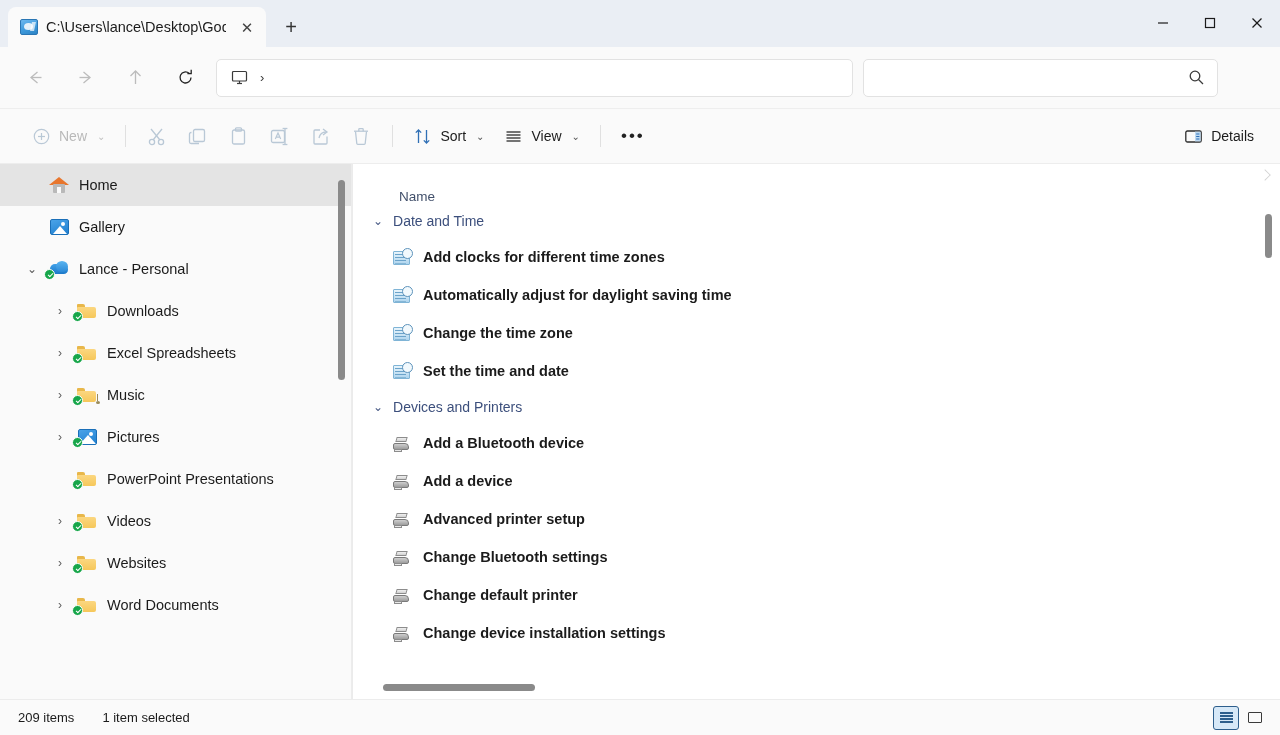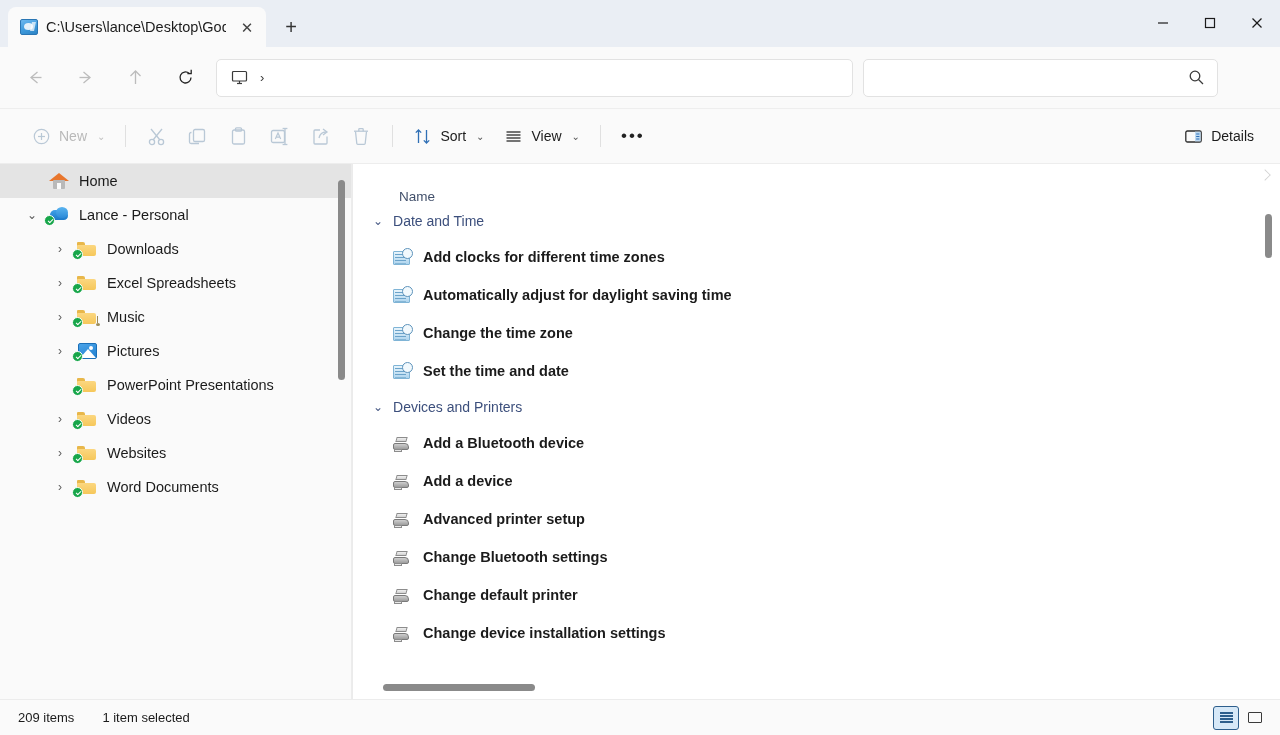--- a/index.html
+++ b/index.html
@@ -168,21 +168,21 @@
   }
   .sidebar {
     width: 352px;
     background: #fafafa;
     position: relative;
     overflow: hidden;
     flex: 0 0 auto;
   }
   .navitem {
     display: flex; align-items: center;
-    height: 34px;
+    height: 42px;
     padding-right: 16px;
     font-size: 14.5px;
     color: #1b1b1b;
     position: relative;
   }
   .navitem.selected { background: #e4e4e4; }
   .nav-chev {
     width: 28px; min-width:28px;
     display: flex; align-items:center; justify-content:center;
     color: #5c5c5c; font-size: 12px;
@@ -619,20 +619,27 @@
     <div id="nav-list">
         <div class="navitem lvl0 selected">
           <span class="nav-chev"></span>
           <span class="nav-icon">
             <span class="ic-home">
               <span class="roof"></span>
               <span class="base"></span>
             </span>
           </span>
           <span class="nav-lbl">Home</span>
+        </div>
+        <div class="navitem lvl0">
+          <span class="nav-chev"></span>
+          <span class="nav-icon">
+            <span class="ic-gal"></span>
+          </span>
+          <span class="nav-lbl">Gallery</span>
         </div>
         <div class="navitem lvl1">
           <span class="nav-chev">⌄</span>
           <span class="nav-icon">
             <span class="ic-cloud">
               <span class="c1"></span>
               <span class="c2"></span>
             </span>
             <span class="badge-sync"></span>
           </span>

